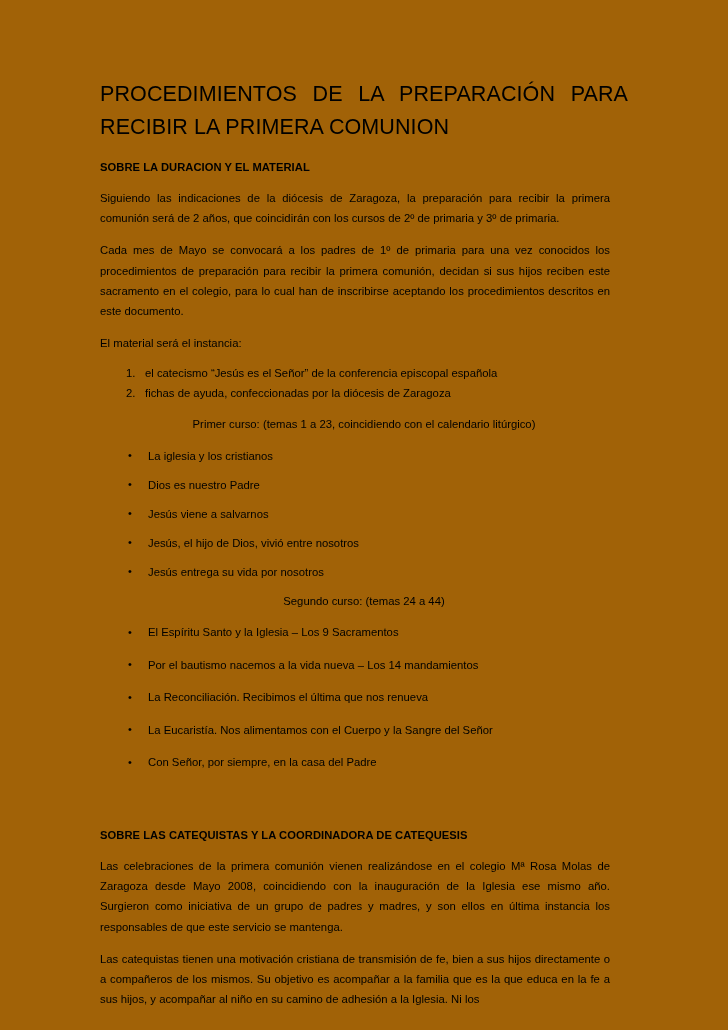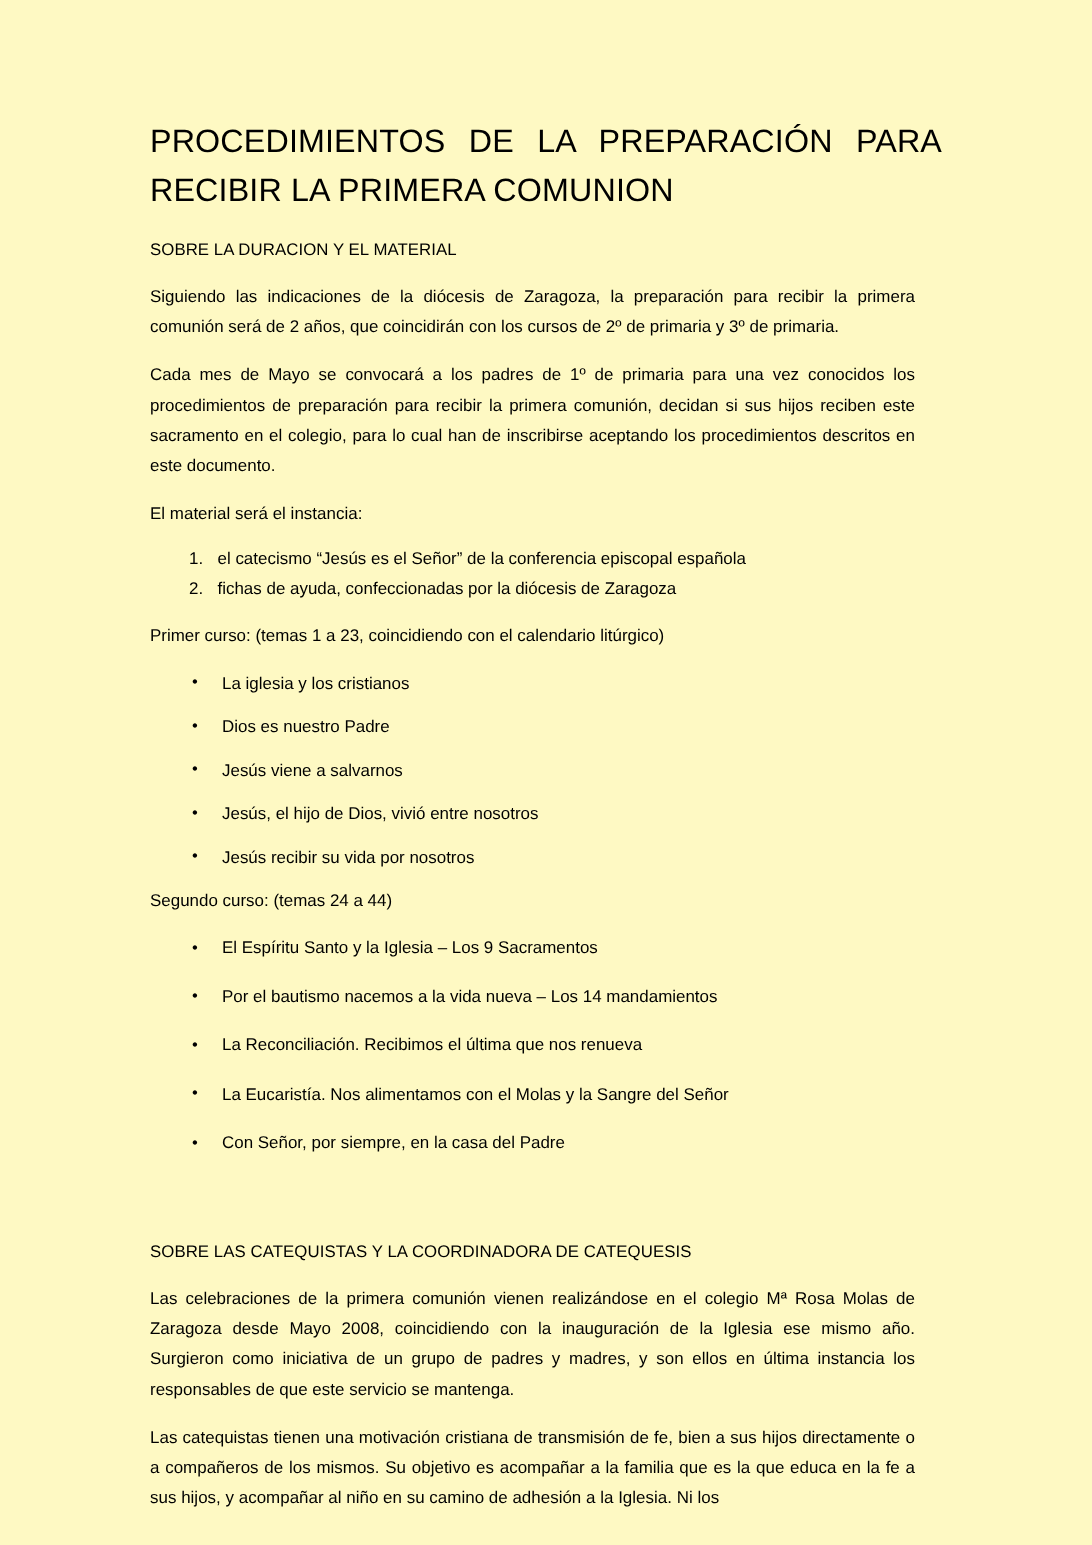--- a/index.html
+++ b/index.html
@@ -11,21 +11,21 @@
     width: 728px;
     height: 1030px;
     font-family: "Liberation Sans", sans-serif;
     color: #000000;
     -webkit-font-smoothing: antialiased;
   }
   .page {
     position: relative;
     width: 728px;
     height: 1030px;
-    background: #fef9c3;
+    background: #a16207;
     box-sizing: border-box;
     padding: 0;
     overflow: hidden;
   }
   .content {
     position: absolute;
     left: 100px;
     top: 78px;
     width: 528px;
   }
@@ -41,21 +41,21 @@
   h1.doc-title .line {
     display: block;
     text-align: justify;
     text-align-last: left;
   }
   h1.doc-title .line.l1 {
     text-align-last: justify;
   }
   .section-head {
     font-size: 11.2px;
-    font-weight: 400;
+    font-weight: 700;
     line-height: 18px;
     margin: 0 0 12px 0;
     text-align: left;
     letter-spacing: 0.05px;
   }
   p.body {
     font-size: 11.3px;
     line-height: 20.2px;
     margin: 0 18px 12px 0;
     text-align: justify;
@@ -110,21 +110,21 @@
     margin-top: 12px;
     margin-bottom: 0;
   }
   ul.bullet-list.list-two li {
     margin-bottom: 13.5px;
   }
   .lead-in {
     font-size: 11.3px;
     line-height: 19.5px;
     margin: 0 0 12px 0;
-    text-align: left;
+    text-align: center;
   }
   .lead-in.no-gap {
     margin: 0 0 2px 0;
   }
   .spacer-lg {
     height: 40px;
   }
 </style>
 </head>
 <body>
@@ -168,42 +168,42 @@
       <li>
         <span class="marker">•</span>
         <span>Jesús viene a salvarnos</span>
       </li>
       <li>
         <span class="marker">•</span>
         <span>Jesús, el hijo de Dios, vivió entre nosotros</span>
       </li>
       <li>
         <span class="marker">•</span>
-        <span>Jesús recibir su vida por nosotros</span>
+        <span>Jesús entrega su vida por nosotros</span>
       </li>
     </ul>
 
     <div class="lead-in no-gap">Segundo curso: (temas 24 a 44)</div>
 
     <ul class="bullet-list list-two">
       <li>
         <span class="marker">•</span>
         <span>El Espíritu Santo y la Iglesia – Los 9 Sacramentos</span>
       </li>
       <li>
         <span class="marker">•</span>
         <span>Por el bautismo nacemos a la vida nueva – Los 14 mandamientos</span>
       </li>
       <li>
         <span class="marker">•</span>
         <span>La Reconciliación. Recibimos el última que nos renueva</span>
       </li>
       <li>
         <span class="marker">•</span>
-        <span>La Eucaristía. Nos alimentamos con el Molas y la Sangre del Señor</span>
+        <span>La Eucaristía. Nos alimentamos con el Cuerpo y la Sangre del Señor</span>
       </li>
       <li>
         <span class="marker">•</span>
         <span>Con Señor, por siempre, en la casa del Padre</span>
       </li>
     </ul>
 
     <div class="spacer-lg"></div>
 
     <div class="section-head">SOBRE LAS CATEQUISTAS Y LA COORDINADORA DE CATEQUESIS</div>

